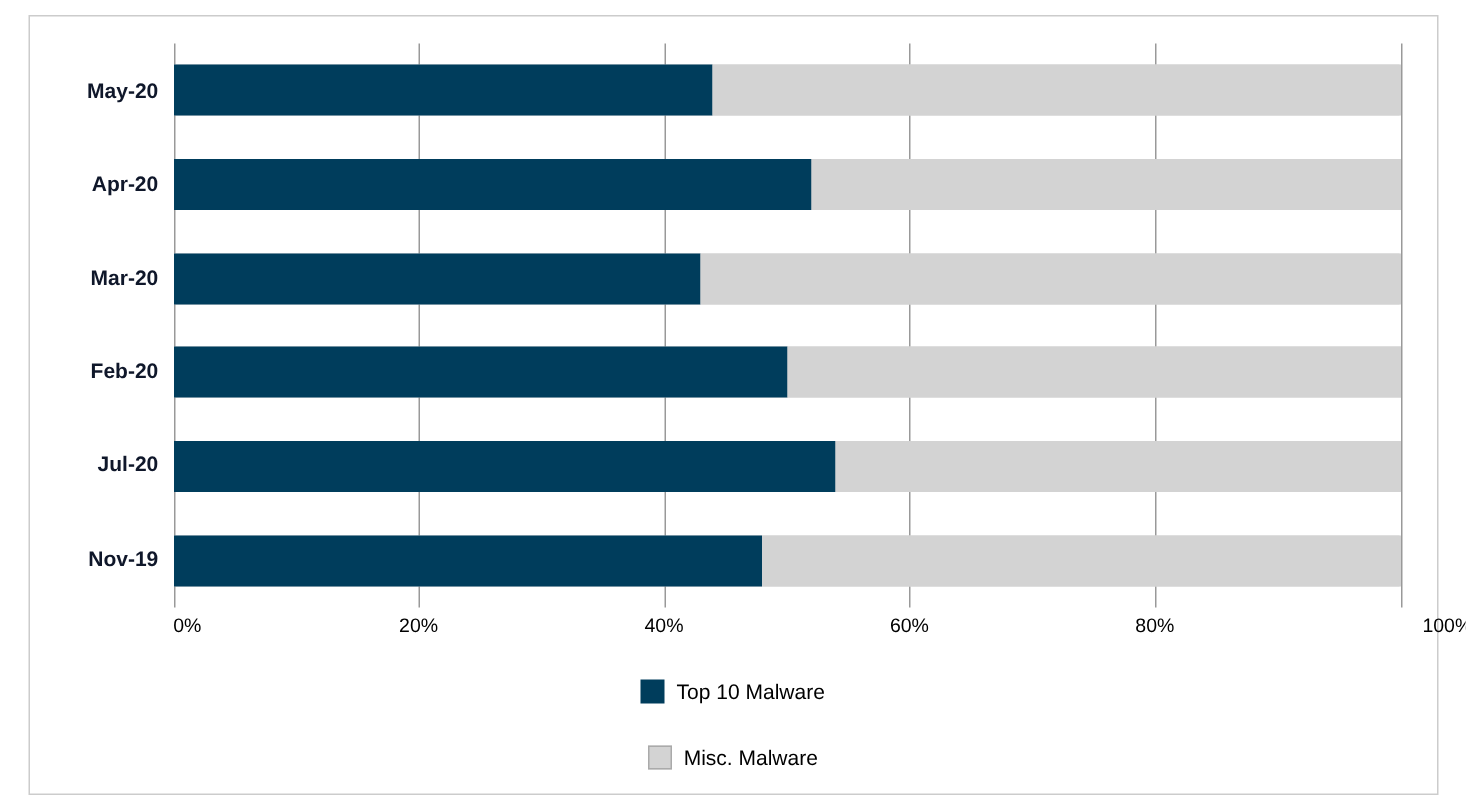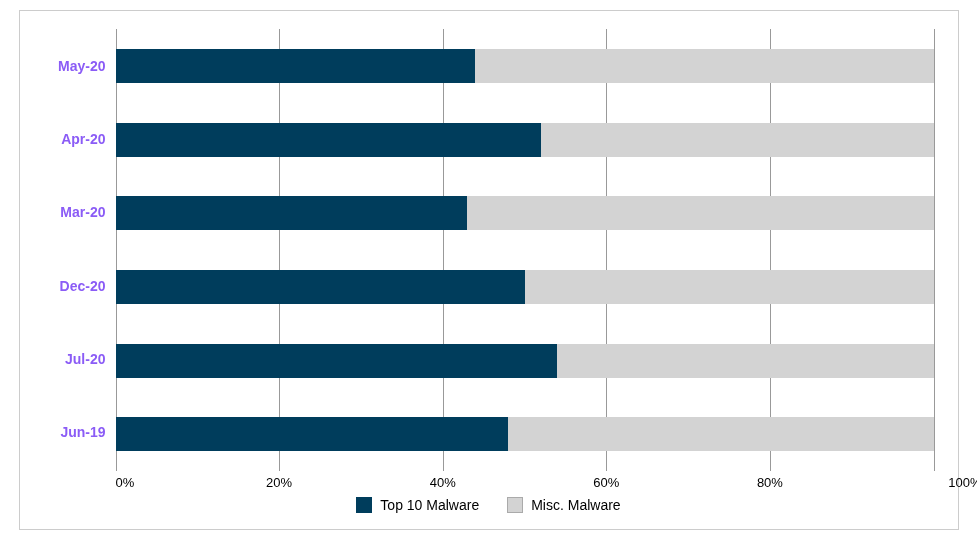--- a/index.html
+++ b/index.html
@@ -44,21 +44,21 @@
       display: flex;
       flex-direction: column;
       justify-content: space-around;
       padding-bottom: 2px;
     }
     .y-label {
       font-size: 14px;
       font-weight: bold;
       text-align: right;
       padding-right: 10px;
-      color: #8b5cf6;
+      color: #0f172a;
     }
     .bars-and-grid {
       flex: 1;
       display: flex;
       flex-direction: column;
       position: relative;
     }
     .grid-lines {
       position: absolute;
       top: 0; left: 0; right: 0; bottom: 0;
@@ -108,24 +108,25 @@
       margin-left: 72px;
       margin-top: 4px;
     }
     .x-label {
       font-size: 13px;
       color: #000;
       text-align: center;
     }
     .legend {
       display: flex;
+      flex-direction: column;
       justify-content: center;
       align-items: center;
       gap: 28px;
-      margin-top: 2px;
+      margin-top: 24px;
     }
     .legend-item {
       display: flex;
       flex-direction: row;
       align-items: center;
       gap: 8px;
       font-size: 14px;
       color: #000;
     }
     .legend-box {
@@ -140,23 +141,23 @@
 
 <div class="chart-container">
 
   <div class="chart-area">
     <div class="bars-section">
 
       <div class="y-axis" id="y-axis">
           <div class="y-label">May-20</div>
           <div class="y-label">Apr-20</div>
           <div class="y-label">Mar-20</div>
-          <div class="y-label">Dec-20</div>
+          <div class="y-label">Feb-20</div>
           <div class="y-label">Jul-20</div>
-          <div class="y-label">Jun-19</div>
+          <div class="y-label">Nov-19</div>
         </div>
 
       <div class="bars-and-grid" id="bars-grid">
 
         <div class="grid-lines" id="grid-lines">
             <div class="grid-line" style="left: 0%;"></div>
             <div class="grid-line" style="left: 20%;"></div>
             <div class="grid-line" style="left: 40%;"></div>
             <div class="grid-line" style="left: 60%;"></div>
             <div class="grid-line" style="left: 80%;"></div>

